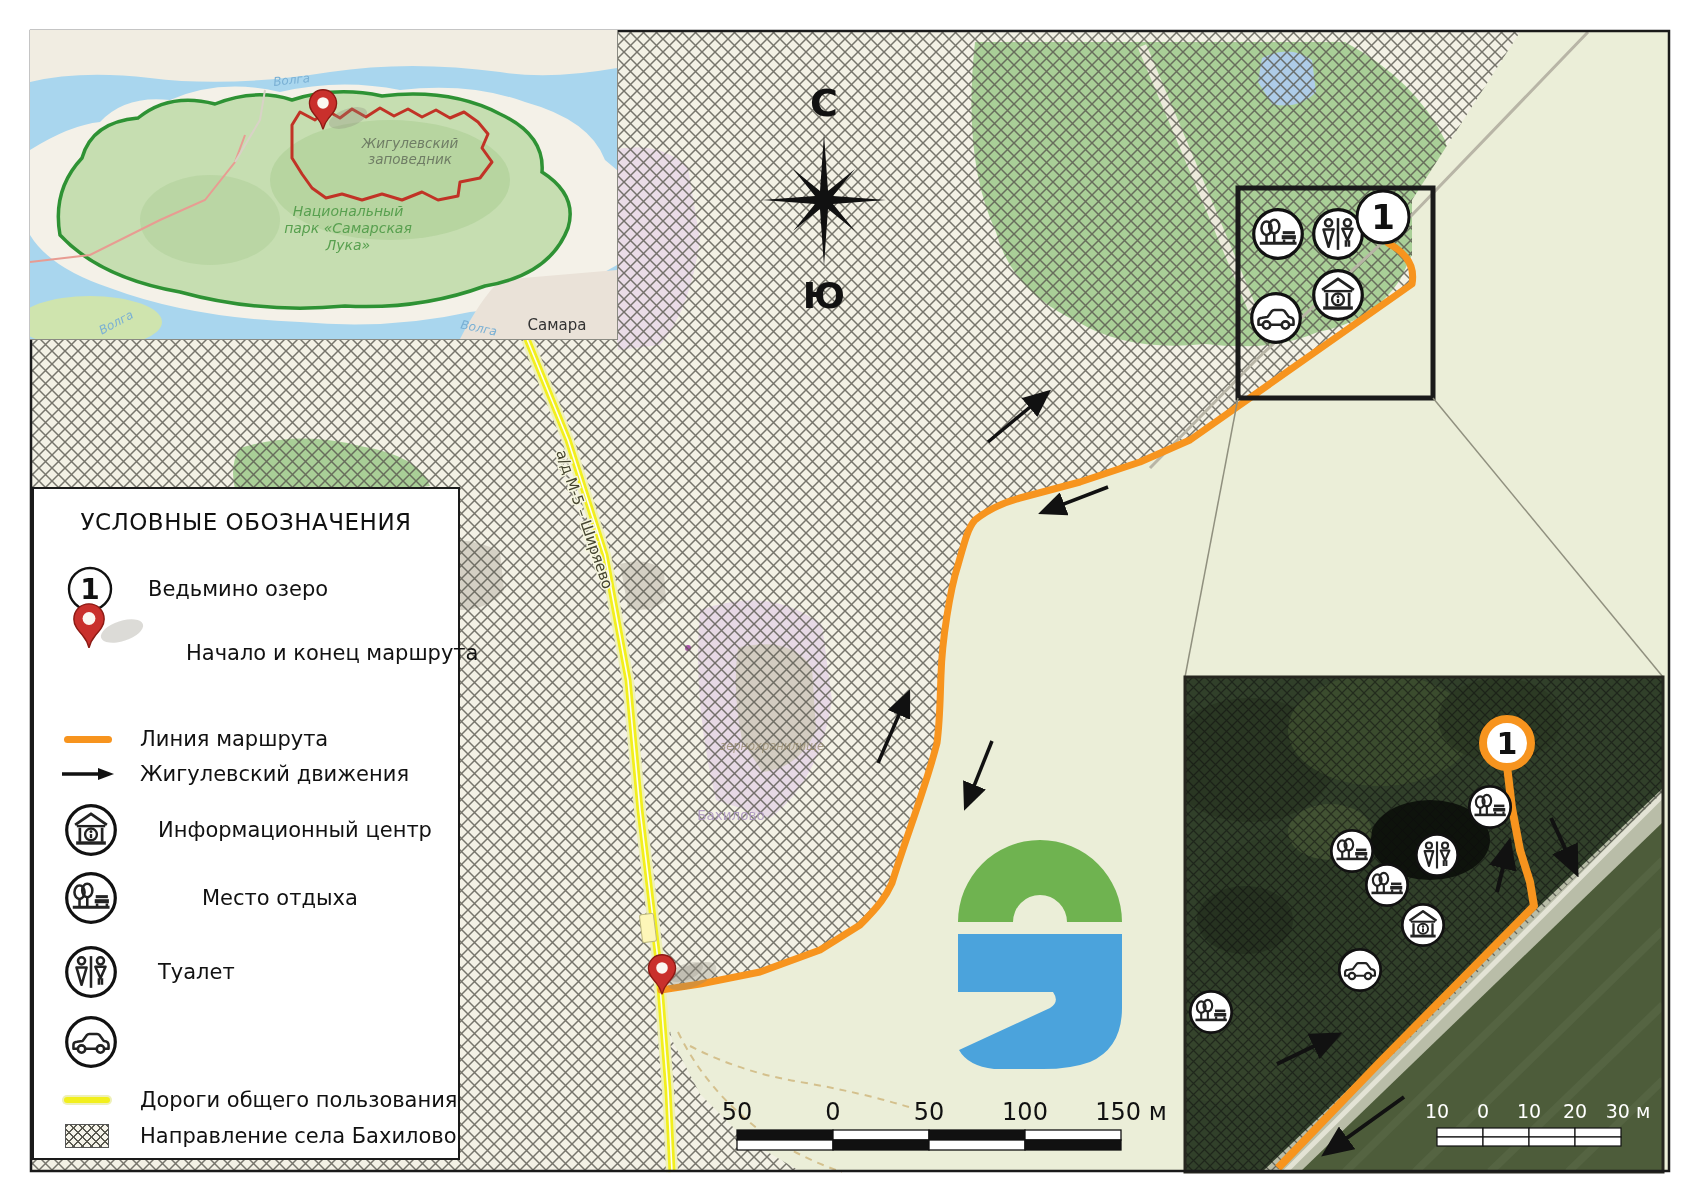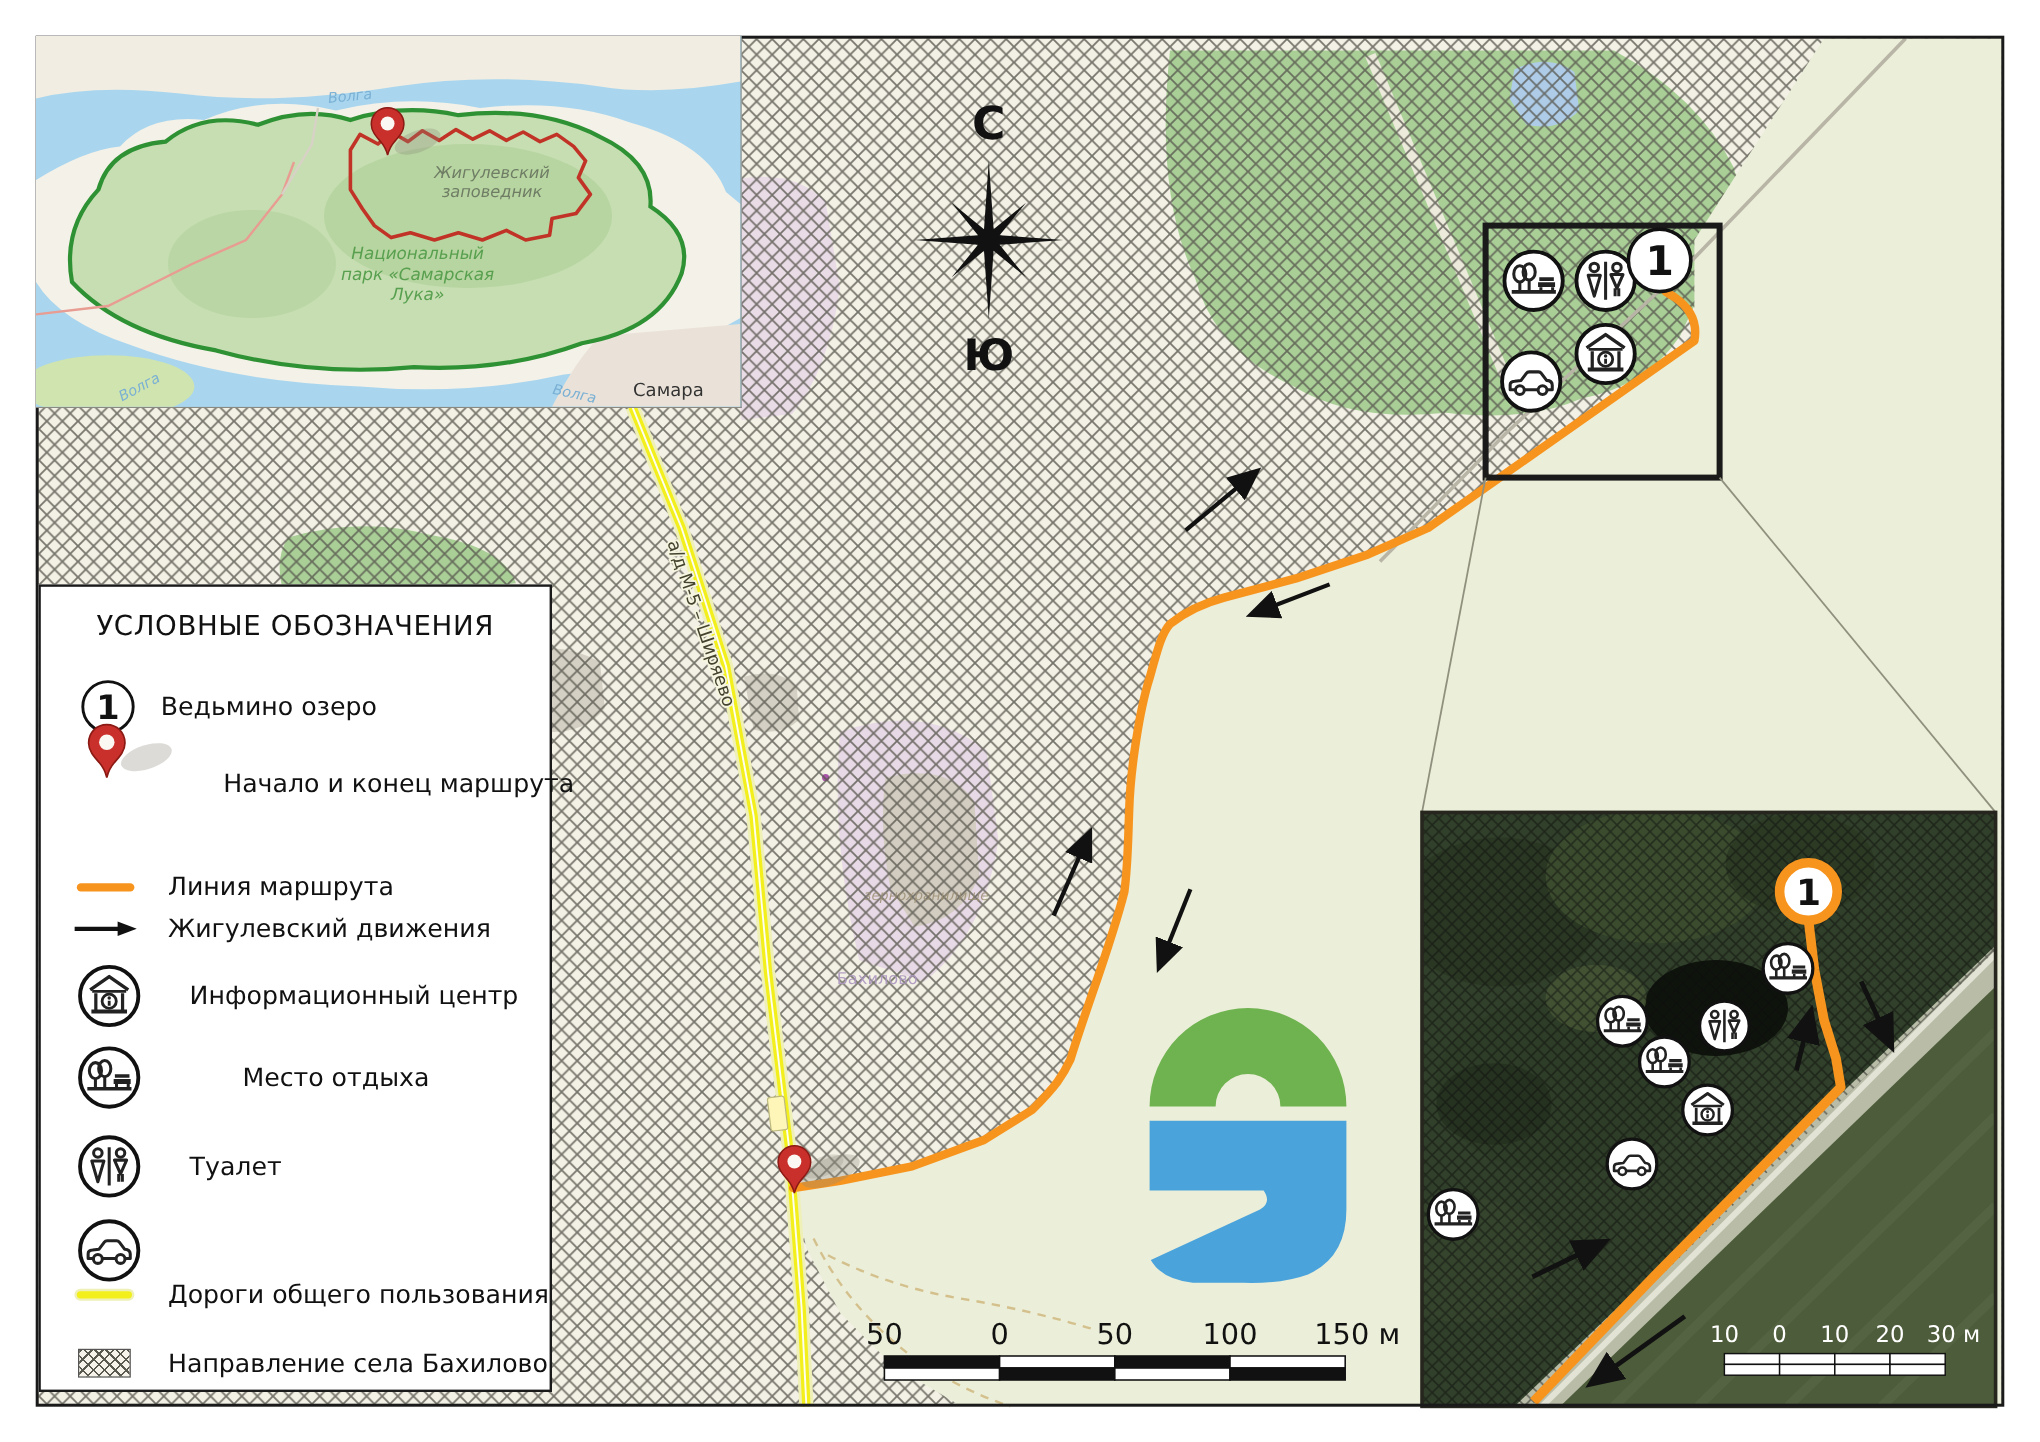--- a/index.html
+++ b/index.html
@@ -305,21 +305,21 @@
 </div>
 
 <div class="legend">
   <div class="legend-title">УСЛОВНЫЕ ОБОЗНАЧЕНИЯ</div>
 
   <div class="lrow" style="top:74px;height:52px;">
     <svg style="position:absolute;left:33px;top:3px;" width="46" height="46" viewBox="0 0 46 46">
       <circle cx="23" cy="23" r="21" fill="#fff" stroke="#111" stroke-width="2.4"></circle>
       <text x="23" y="33" font-size="28" font-weight="bold" fill="#111" text-anchor="middle">1</text>
     </svg>
-    <div class="llabel" style="left:100px;line-height:52px;">Ведьмино озеро</div>
+    <div class="llabel" style="left:114px;line-height:52px;">Ведьмино озеро</div>
   </div>
 
   <div class="lrow" style="top:236px;height:28px;">
     <div class="swatch-route" style="top:11px;"></div>
     <div class="llabel" style="left:106px;line-height:28px;">Линия маршрута</div>
   </div>
 
   <div class="lrow" style="top:108px;height:90px;">
     <svg style="position:absolute;left:30px;top:2px;" width="90" height="60" viewBox="0 0 90 60">
       <ellipse cx="58" cy="32" rx="22" ry="10" fill="#8a887a" opacity="0.3" transform="rotate(-18 58 32)"></ellipse>
@@ -356,21 +356,21 @@
         </svg>
     <div class="llabel" style="left:124px;line-height:54px;">Туалет</div>
   </div>
 
   <div class="lrow" style="top:526px;height:54px;">
     <svg style="position:absolute;left:30px;" width="54" height="54" viewBox="0 0 32 32">
           <use href="#sym-car"></use>
         </svg>
   </div>
 
-  <div class="lrow" style="top:576px;height:28px;">
+  <div class="lrow" style="top:597px;height:28px;">
     <div class="swatch-road" style="top:11px;"></div>
     <div class="llabel" style="left:106px;line-height:28px;">Дороги общего пользования</div>
   </div>
 
   <div class="lrow" style="top:632px;height:30px;">
     <div class="swatch-hatch" style="top:3px;"></div>
     <div class="llabel" style="left:106px;line-height:30px;">Направление села Бахилово</div>
   </div>
 </div>
 

